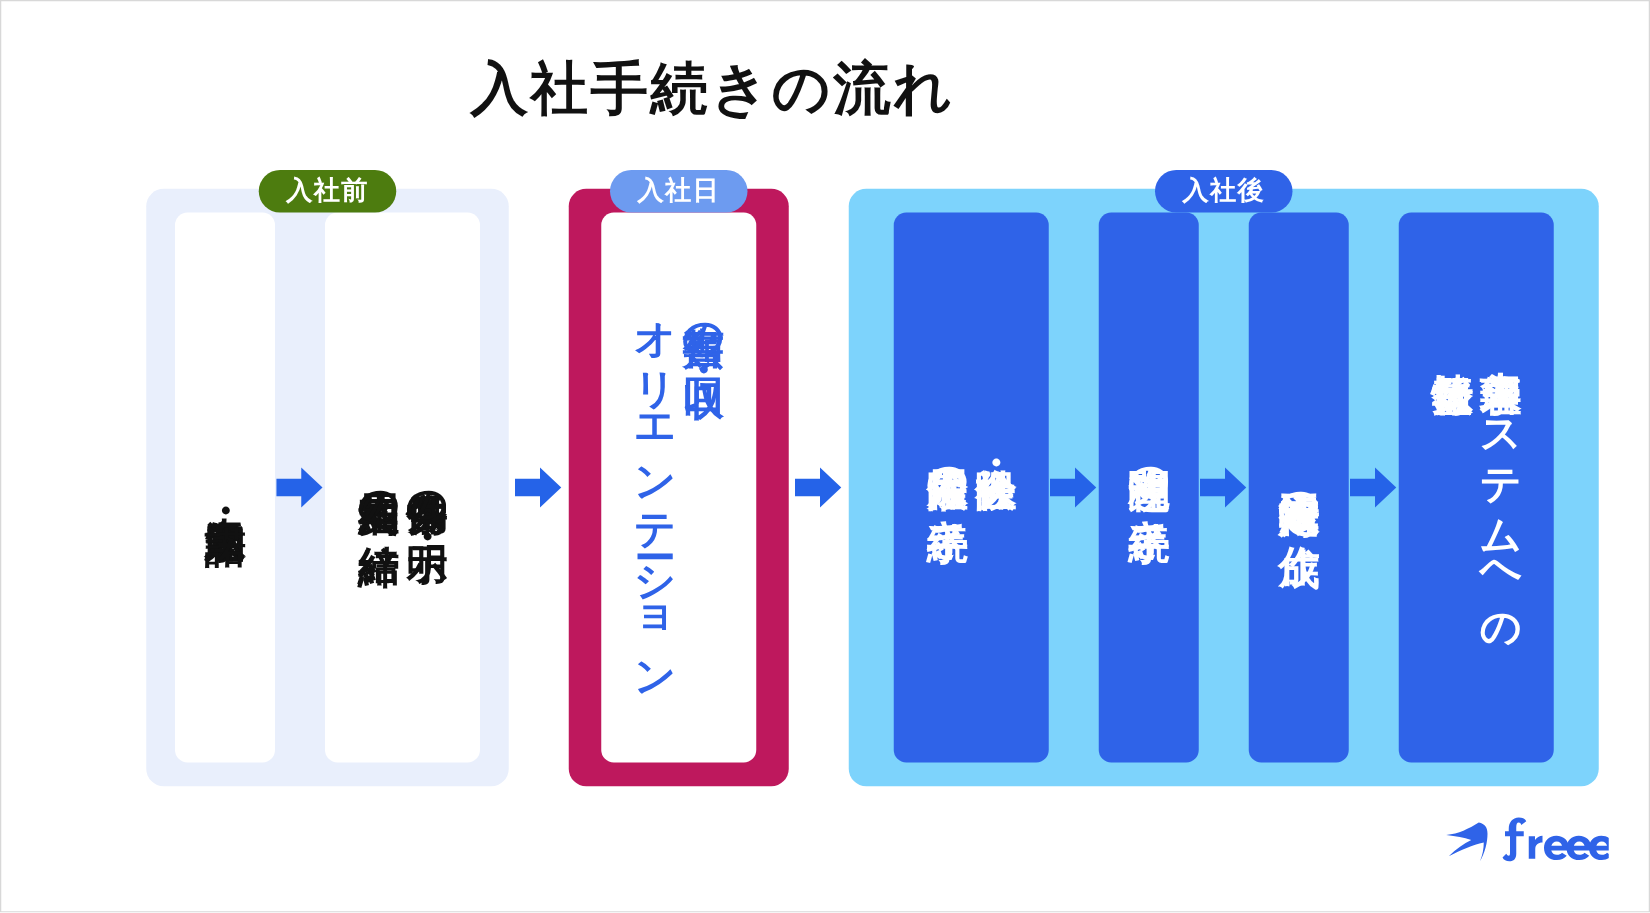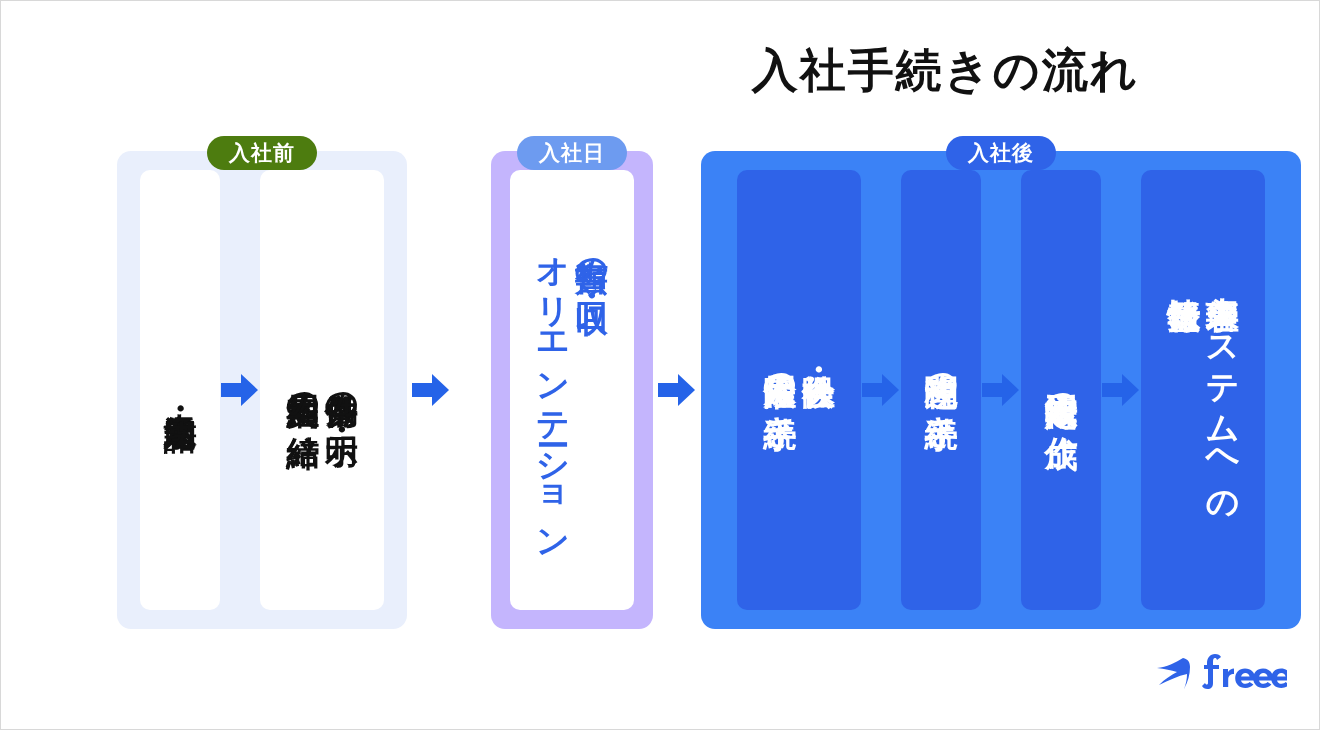--- a/index.html
+++ b/index.html
@@ -21,21 +21,21 @@
     box-sizing: border-box;
     overflow: hidden;
   }
 
   
   .title {
     position: absolute;
     top: 44px;
     left: 0;
     width: 1138px;
-    text-align: right;
+    text-align: center;
     font-size: 46px;
     font-weight: bold;
     color: #111111;
     letter-spacing: 2px;
     line-height: 1.1;
   }
 
   
   .flow {
     position: absolute;
@@ -62,22 +62,22 @@
     display: flex;
     align-items: center;
     justify-content: center;
     height: 100%;
     width: 100%;
     padding: 0 13px;
     box-sizing: border-box;
   }
 
   .group-pre  { width: 290px; background: #e9effc; }
-  .group-day  { width: 162px; background: #c4b5fd; margin-left: 36px; }
-  .group-post { width: 600px; background: #3b82f6; }
+  .group-day  { width: 176px; background: #be185d; }
+  .group-post { width: 600px; background: #7dd3fc; }
 
   
   .pill {
     position: absolute;
     top: -15px;
     left: 50%;
     transform: translateX(-50%);
     height: 34px;
     line-height: 34px;
     padding: 0 22px;

